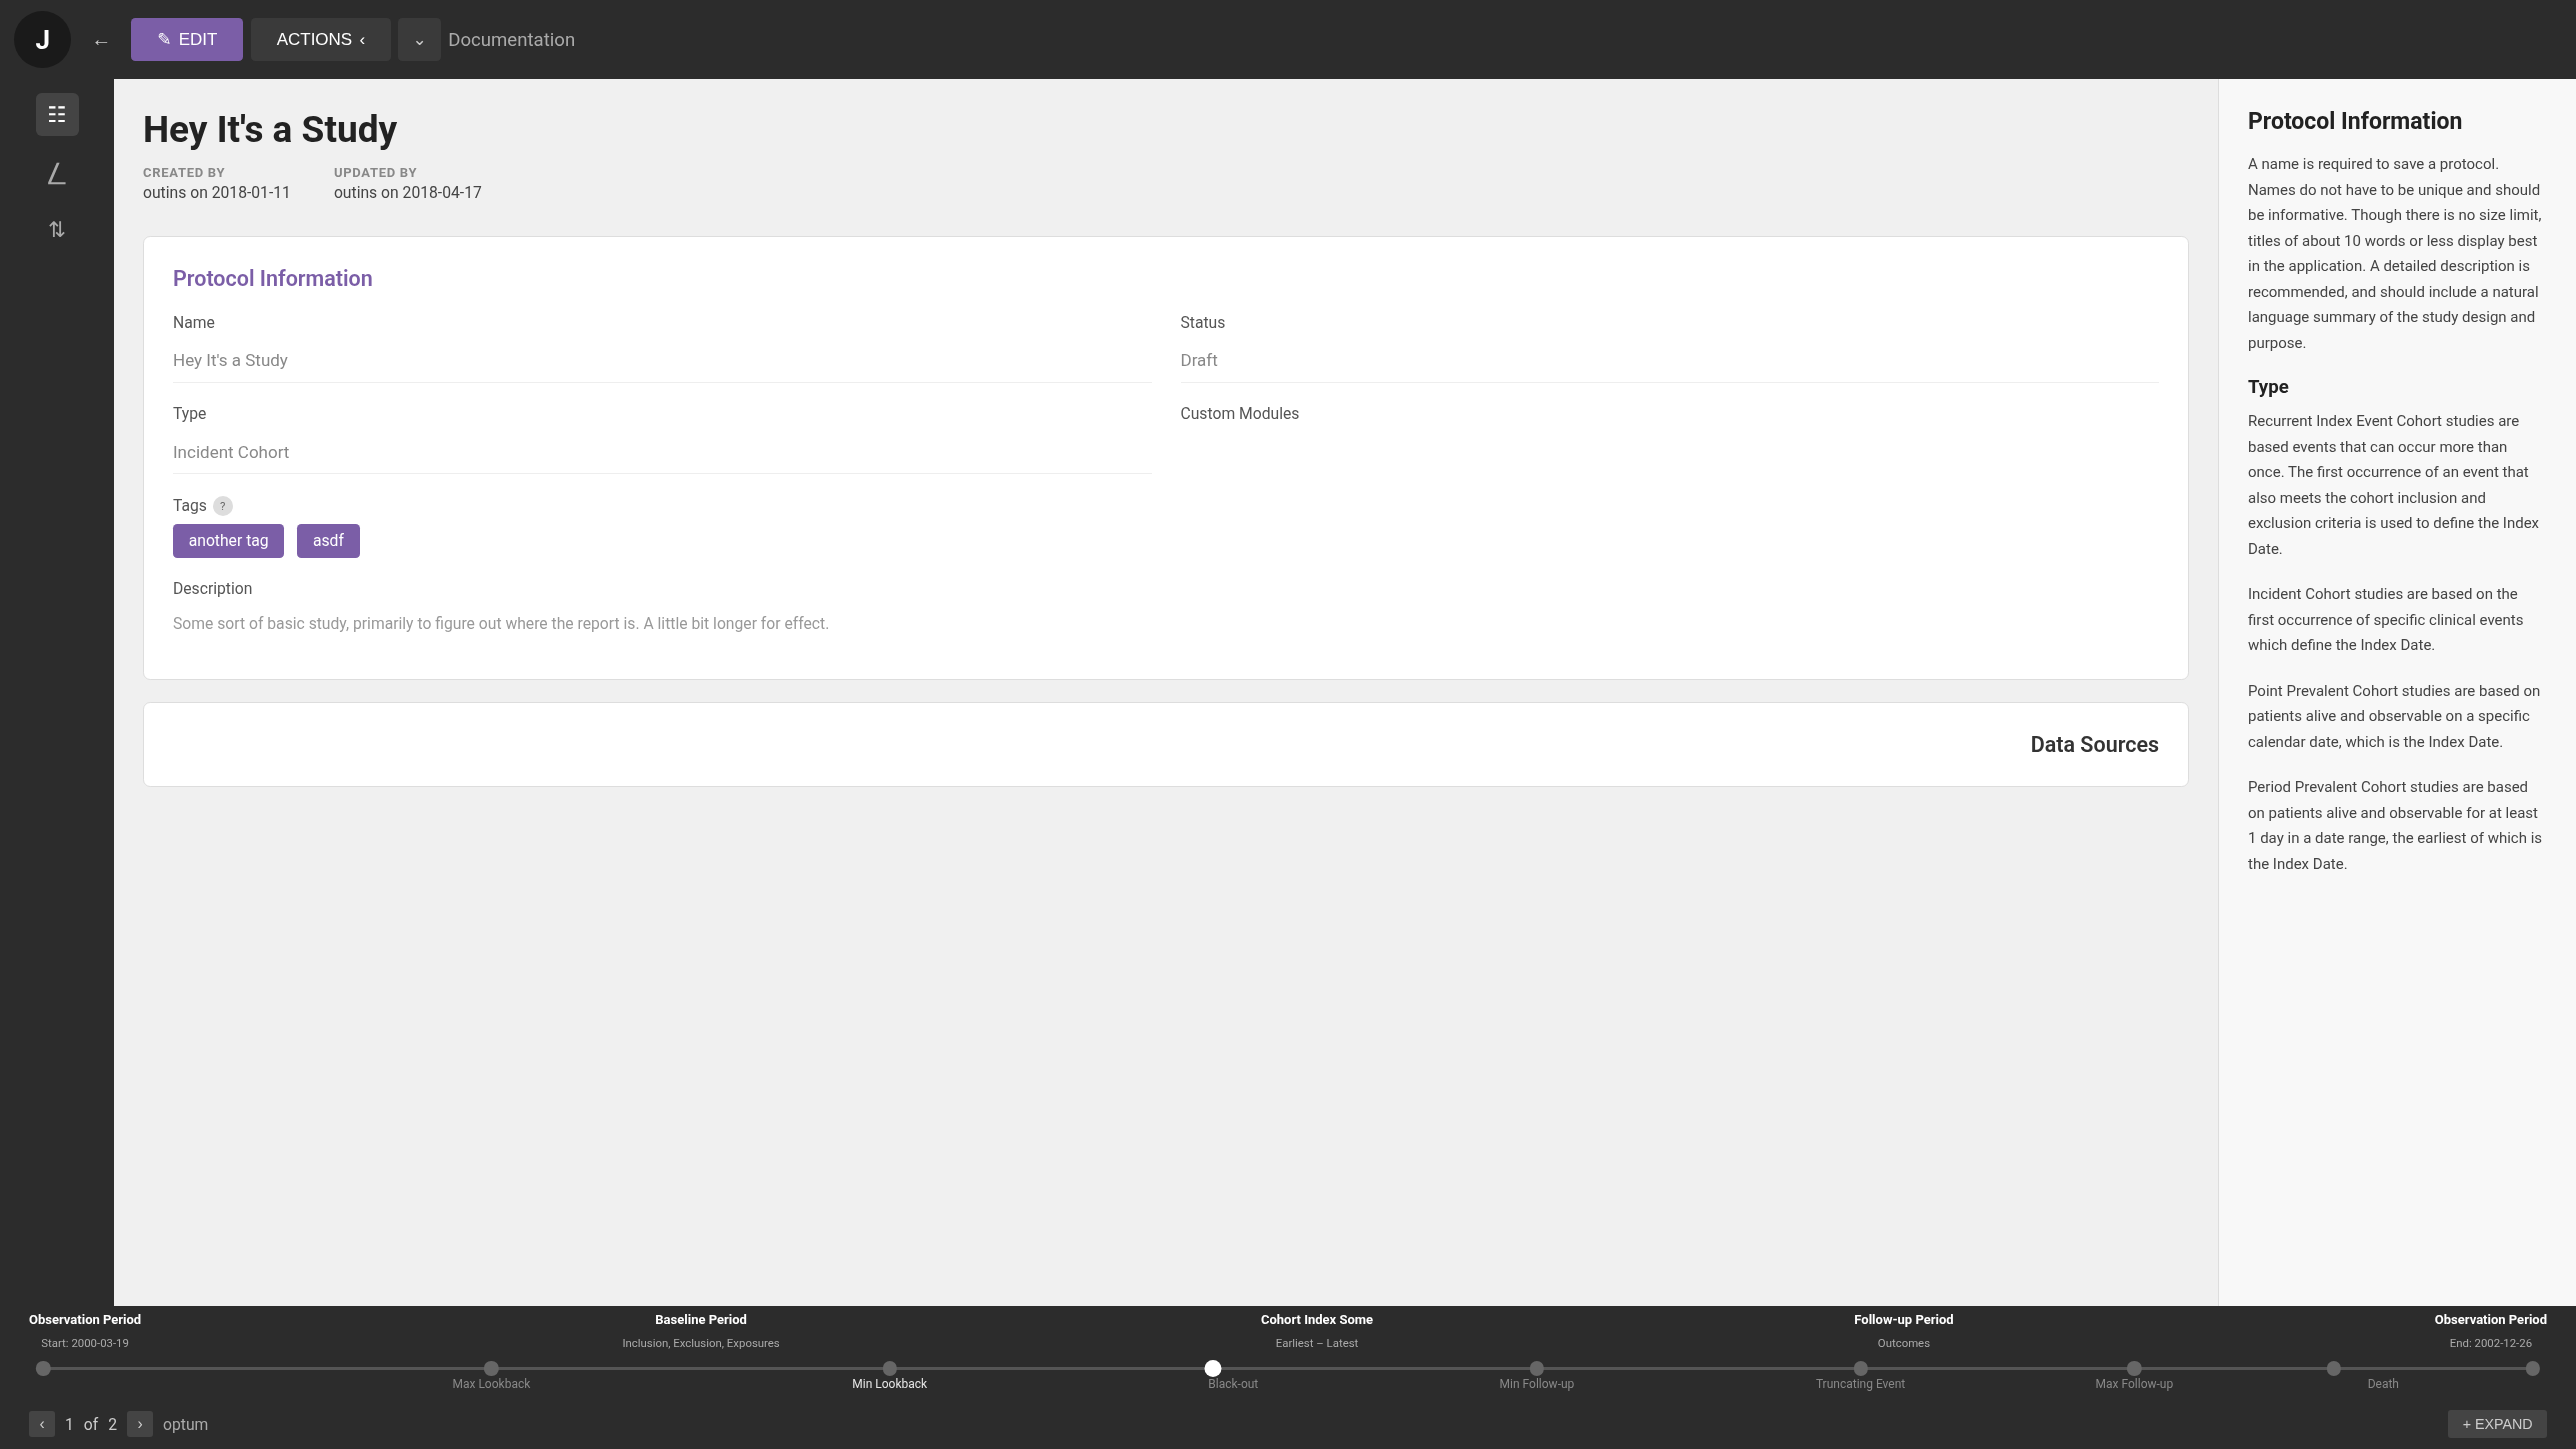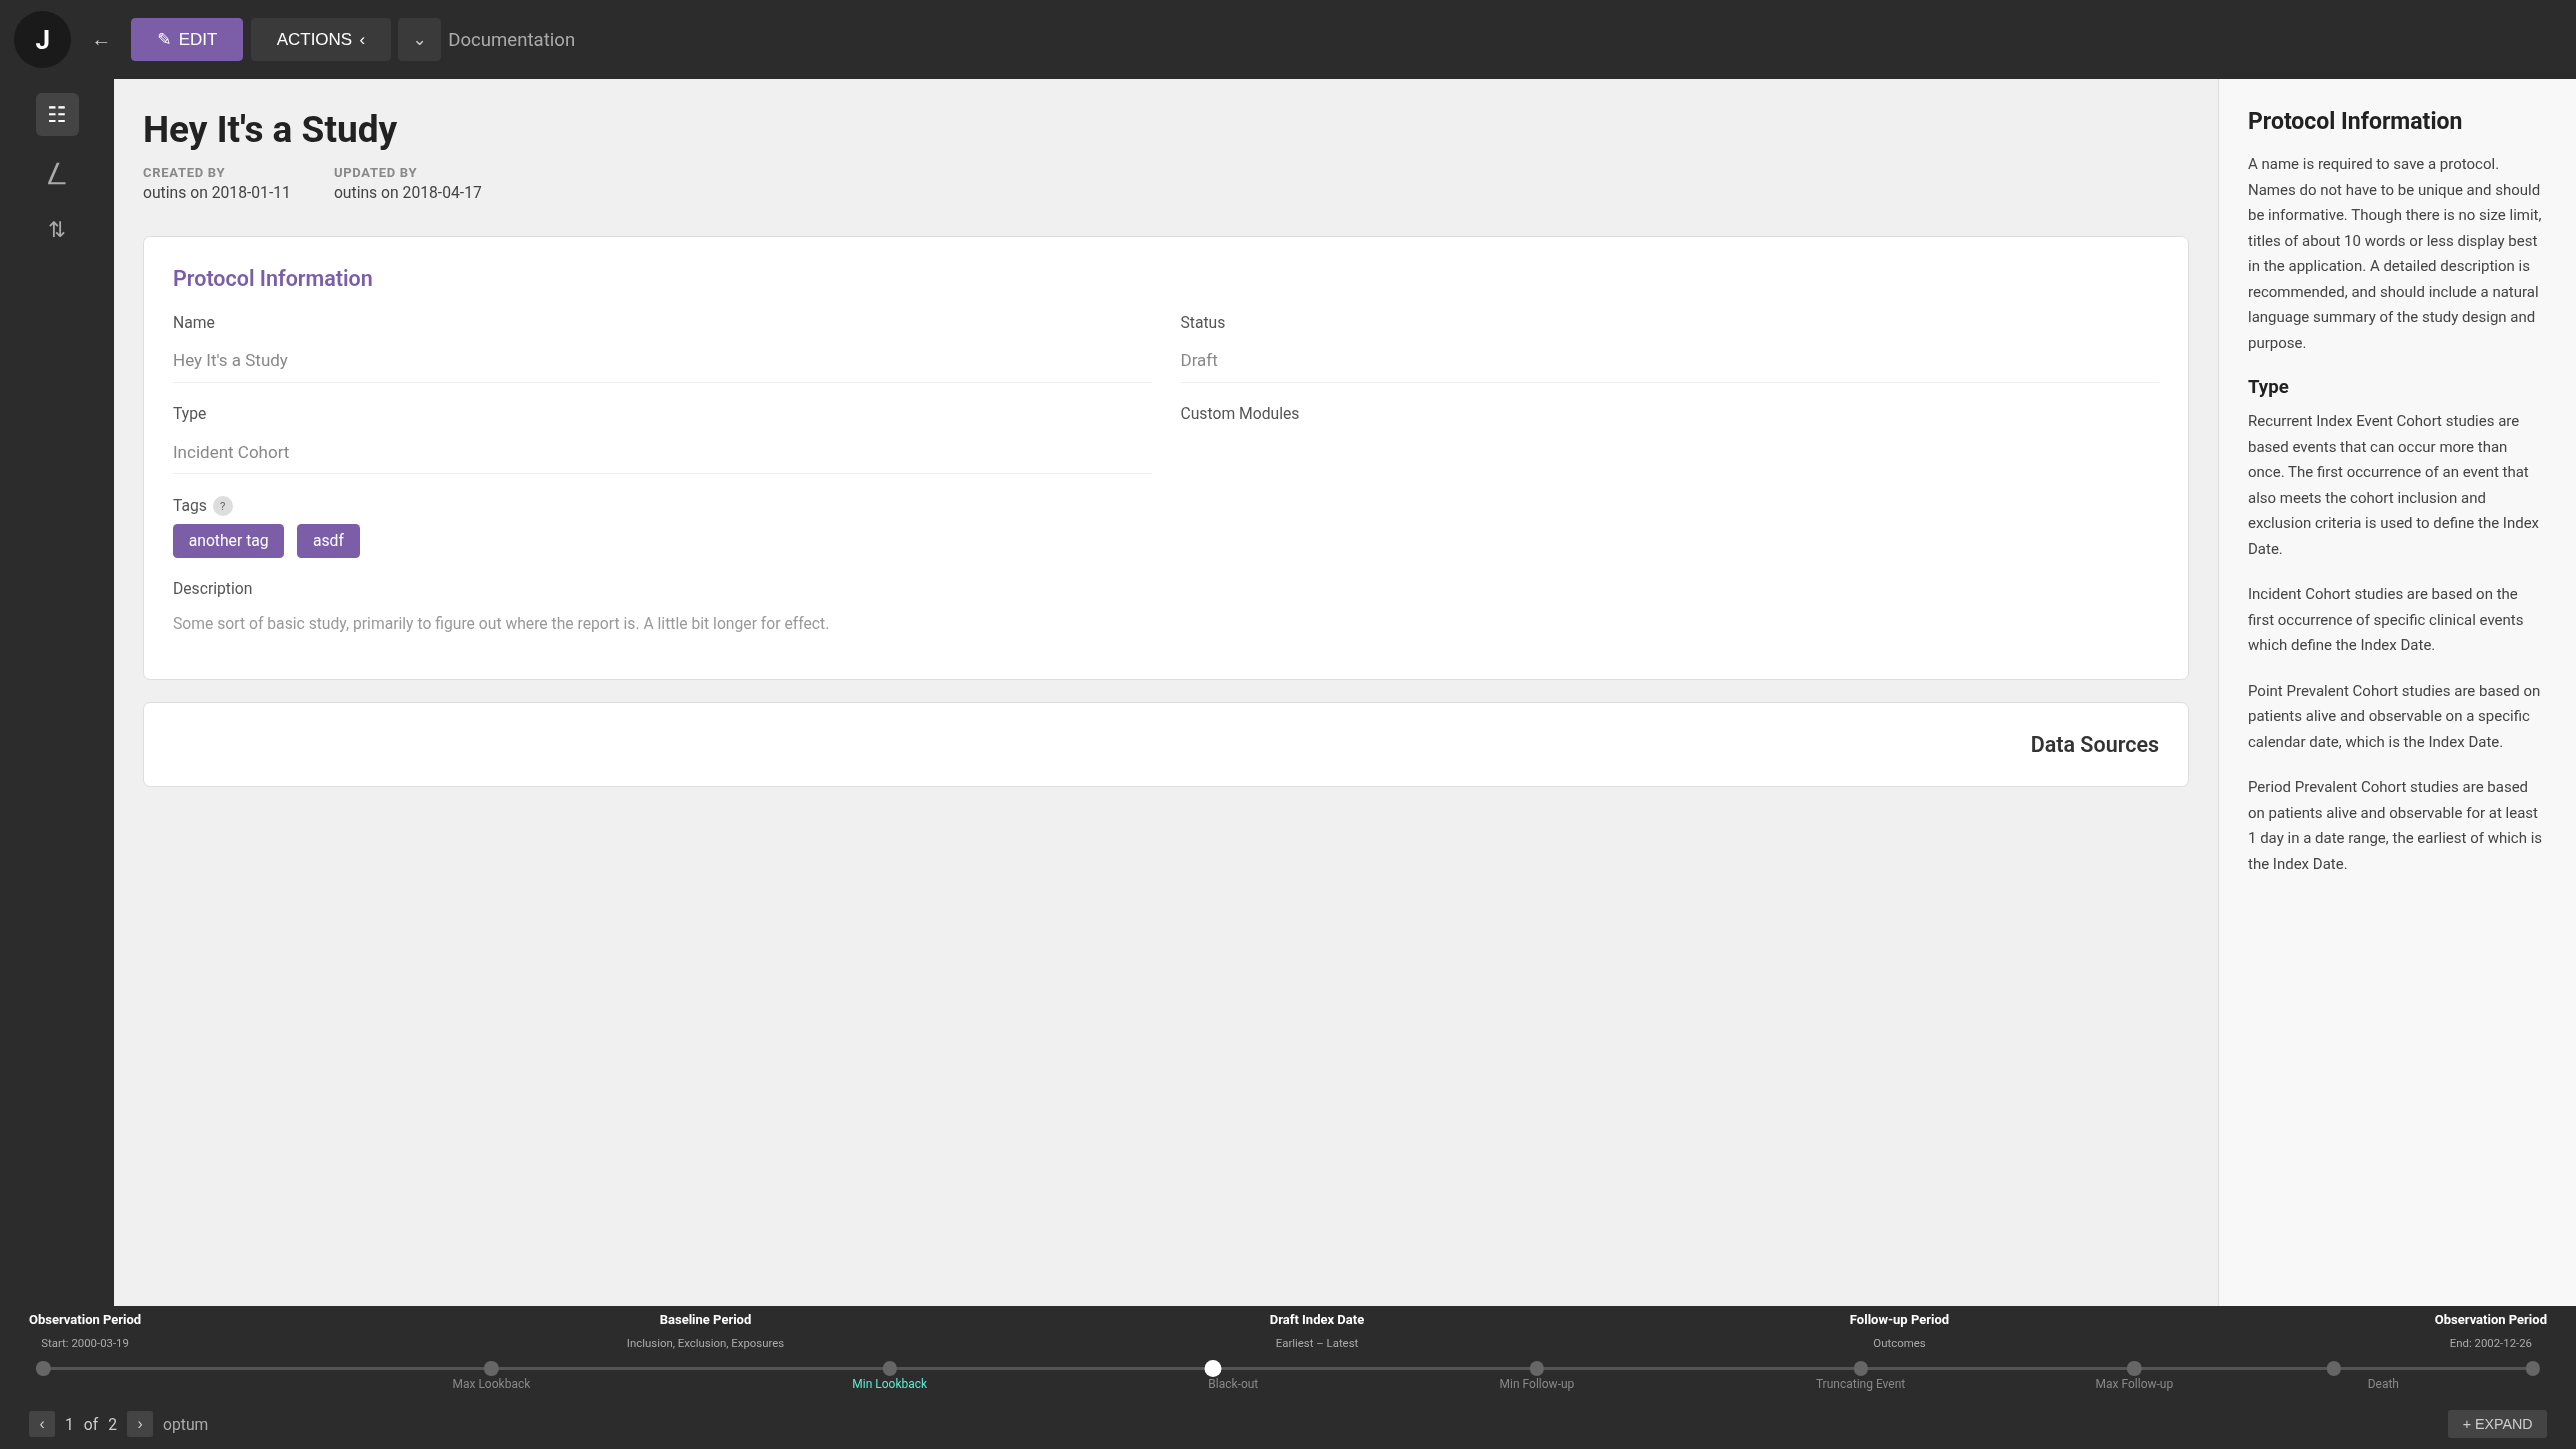--- a/index.html
+++ b/index.html
@@ -481,21 +481,21 @@
   <div class="timeline-labels">
     <div class="timeline-section">
       <div class="timeline-section-title">Observation Period</div>
       <div class="timeline-section-sub">Start: 2000-03-19</div>
     </div>
     <div class="timeline-section">
       <div class="timeline-section-title">Baseline Period</div>
       <div class="timeline-section-sub">Inclusion, Exclusion, Exposures</div>
     </div>
     <div class="timeline-section">
-      <div class="timeline-section-title">Draft Index Date</div>
+      <div class="timeline-section-title">Cohort Index Some</div>
       <div class="timeline-section-sub">Earliest – Latest</div>
     </div>
     <div class="timeline-section">
       <div class="timeline-section-title">Follow-up Period</div>
       <div class="timeline-section-sub">Outcomes</div>
     </div>
     <div class="timeline-section">
       <div class="timeline-section-title">Observation Period</div>
       <div class="timeline-section-sub">End: 2002-12-26</div>
     </div>
@@ -509,21 +509,21 @@
     <div style="position:absolute; left:18%; top:4.3px; width:14.3px; height:14.3px; border-radius:50%; background:#666; transform:translateX(-50%);"></div>
     <div style="position:absolute; left:34%; top:4.3px; width:14.3px; height:14.3px; border-radius:50%; background:#666; transform:translateX(-50%);"></div>
     <div style="position:absolute; left:47%; top:2.9px; width:17px; height:17px; border-radius:50%; background:white; transform:translateX(-50%);"></div>
     <div style="position:absolute; left:60%; top:4.3px; width:14.3px; height:14.3px; border-radius:50%; background:#666; transform:translateX(-50%);"></div>
     <div style="position:absolute; left:73%; top:4.3px; width:14.3px; height:14.3px; border-radius:50%; background:#666; transform:translateX(-50%);"></div>
     <div style="position:absolute; left:84%; top:4.3px; width:14.3px; height:14.3px; border-radius:50%; background:#666; transform:translateX(-50%);"></div>
     <div style="position:absolute; left:92%; top:4.3px; width:14.3px; height:14.3px; border-radius:50%; background:#666; transform:translateX(-50%);"></div>
     <div style="position:absolute; left:100%; top:4.3px; width:14.3px; height:14.3px; border-radius:50%; background:#666; transform:translateX(-50%);"></div>
 
     <div style="position:absolute; left:18%; top:20px; transform:translateX(-50%); color:#888; font-size:12px; white-space:nowrap;">Max Lookback</div>
-    <div style="position:absolute; left:34%; top:20px; transform:translateX(-50%); color:#5eead4; font-size:12px; white-space:nowrap;">Min Lookback</div>
+    <div style="position:absolute; left:34%; top:20px; transform:translateX(-50%); color:#e5e5e5; font-size:12px; white-space:nowrap;">Min Lookback</div>
     <div style="position:absolute; left:47%; top:20px; transform:translateX(-50%); color:#888; font-size:12px; white-space:nowrap;margin-left:20px;">Black-out</div>
     <div style="position:absolute; left:60%; top:20px; transform:translateX(-50%); color:#888; font-size:12px; white-space:nowrap;">Min Follow-up</div>
     <div style="position:absolute; left:73%; top:20px; transform:translateX(-50%); color:#888; font-size:12px; white-space:nowrap;">Truncating Event</div>
     <div style="position:absolute; left:84%; top:20px; transform:translateX(-50%); color:#888; font-size:12px; white-space:nowrap;">Max Follow-up</div>
     <div style="position:absolute; left:94%; top:20px; transform:translateX(-50%); color:#888; font-size:12px; white-space:nowrap;">Death</div>
   </div>
 </div>
 
 <div class="bottom-bar">
   <div class="pagination">

